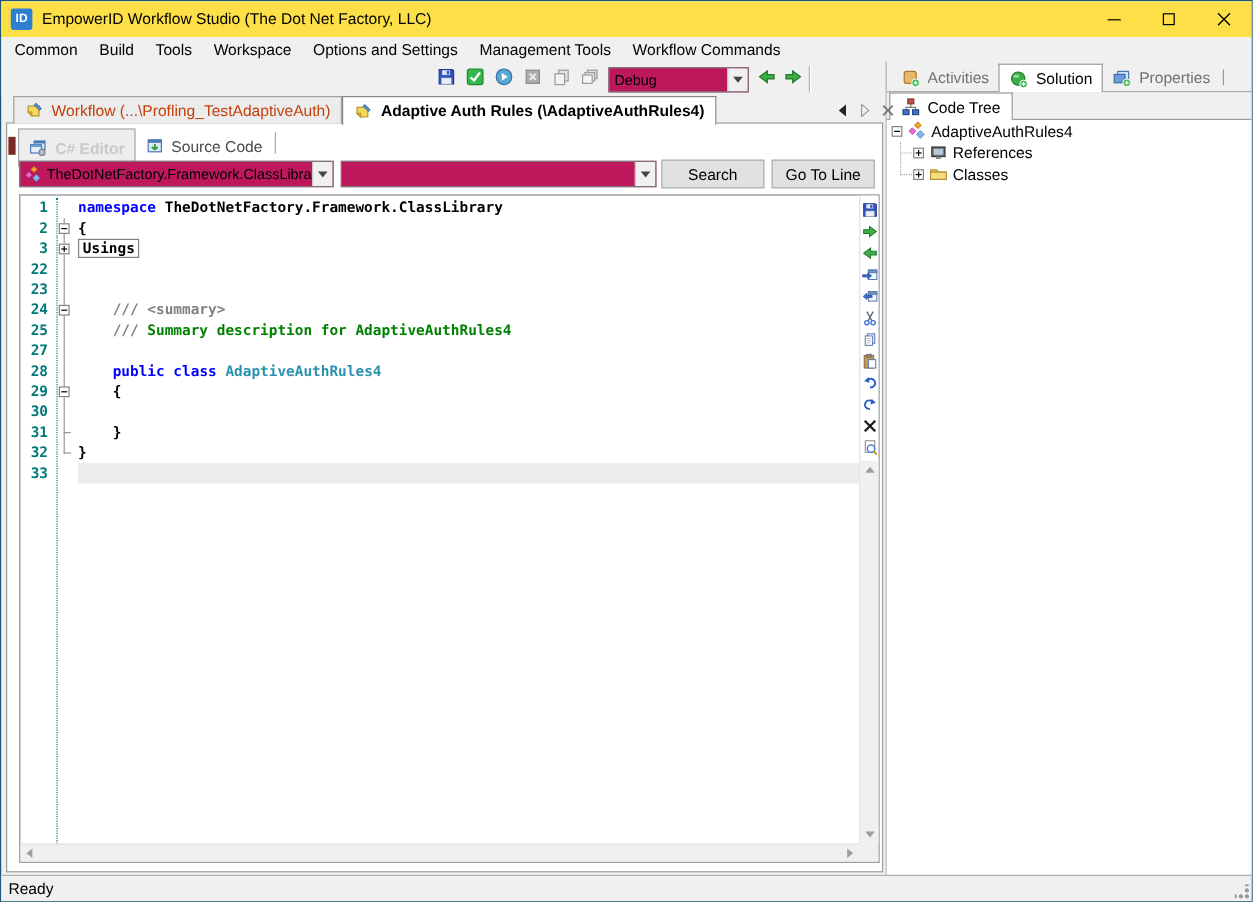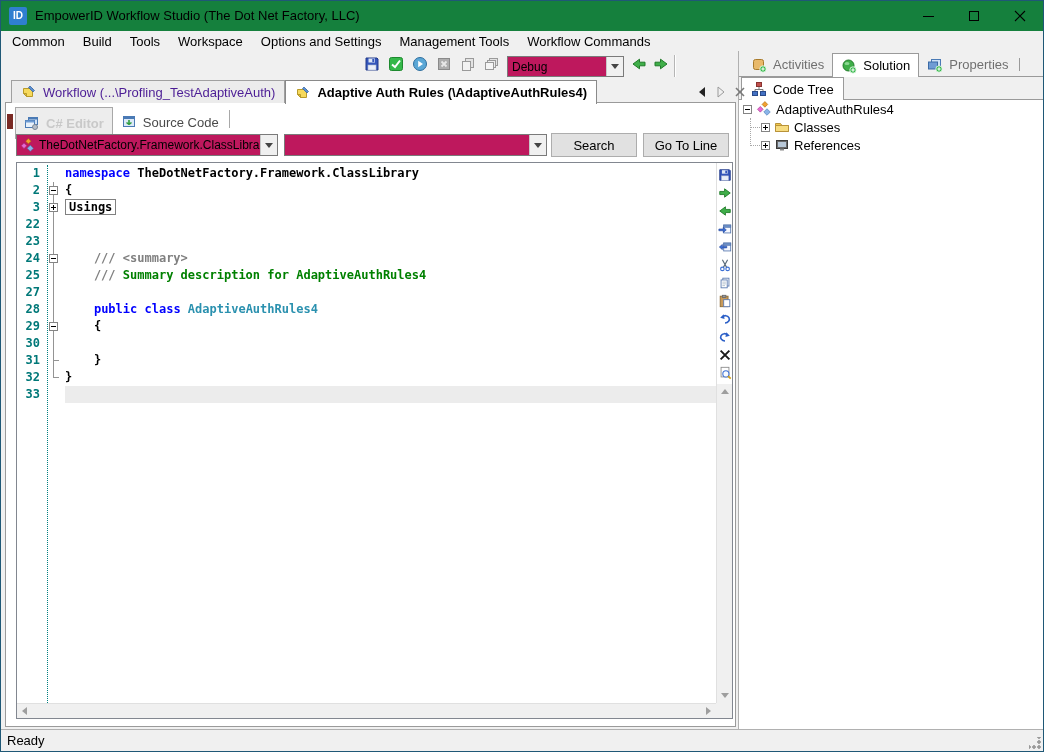--- a/index.html
+++ b/index.html
@@ -1,21 +1,21 @@
 <!DOCTYPE html>
 <html><head>
 <meta charset="utf-8">
 <style>
   * { margin:0; padding:0; box-sizing:border-box; }
   html,body { background:#cfcfcf; font-family:"Liberation Sans", sans-serif; }
   .window { position:relative; width:1044px; height:752px; background:#f0f0f0;
             border:1px solid #1f5876; overflow:hidden; }
 
   
-  .titlebar { position:absolute; left:0; top:0; right:0; height:30px; background:#15803d; }
+  .titlebar { position:absolute; left:0; top:0; right:0; height:30px; background:#fde047; }
   .app-icon { position:absolute; left:8px; top:6px; width:18px; height:18px; background:#2f7fd0;
               color:#fff; font-size:10px; font-weight:bold; text-align:center; line-height:18px; border-radius:2px; }
   .title-text { position:absolute; left:34px; top:0; height:30px; line-height:30px; font-size:13px; color:#000; }
   .win-btns { position:absolute; right:0; top:0; height:30px; display:flex; }
   .win-btn { width:46px; height:30px; display:flex; align-items:center; justify-content:center; }
   .g-min { width:11px; height:1px; background:#000; display:block; }
   .g-max { width:10px; height:10px; border:1px solid #000; display:block; }
 
   
   .menubar { position:absolute; left:0; top:30px; right:0; height:21px; background:#f0f0f0;
@@ -37,21 +37,21 @@
             border-left:1px solid #b5b5b5; border-right:1px solid #fff; }
 
   .tri-down { width:0; height:0; border-left:4px solid transparent; border-right:4px solid transparent; border-top:5px solid #444; }
   .tri-up2 { width:0; height:0; border-left:4px solid transparent; border-right:4px solid transparent; border-bottom:5px solid #9e9e9e; }
   .tri-dn2 { width:0; height:0; border-left:4px solid transparent; border-right:4px solid transparent; border-top:5px solid #9e9e9e; }
   .tri-lf2 { width:0; height:0; border-top:4px solid transparent; border-bottom:4px solid transparent; border-right:5px solid #9e9e9e; }
   .tri-rt2 { width:0; height:0; border-top:4px solid transparent; border-bottom:4px solid transparent; border-left:5px solid #9e9e9e; }
 
   
   .doc-tabs { position:absolute; left:10px; top:79px; height:23px; display:flex; z-index:3; }
-  .doc-tab { display:flex; align-items:center; gap:6px; padding:0 9px; font-size:13px; color:#4c1d95;
+  .doc-tab { display:flex; align-items:center; gap:6px; padding:0 9px; font-size:13px; color:#c2410c;
              background:#ececec; border:1px solid #a0a0a0; border-bottom:none; height:23px; }
   .doc-tab.active { background:#fff; color:#000; font-weight:bold; border-color:#8a8a8a; height:24px; }
   .tab-controls { position:absolute; left:695px; top:85px; display:flex; gap:7px; align-items:center; z-index:3; }
   .tab-ctl { width:12px; height:12px; }
   .tab-ctl svg { display:block; width:100%; height:100%; }
 
   
   .tab-page { position:absolute; left:4px; top:101px; width:731px; height:625px; background:#fff;
               border:1px solid #9a9a9a; z-index:2; }
   .red-sliver { position:absolute; left:1px; top:11px; width:6px; height:15px; background:#7a2a24; }
@@ -573,37 +573,37 @@
               <rect x="8.7" y="8.7" width="4.6" height="4.6" transform="rotate(45 11 11)" fill="#8ab4e8" stroke="#4a7ab5" stroke-width="0.6"></rect>
             </svg></span>
           <span>AdaptiveAuthRules4</span>
         </div>
         <div class="tree-row lvl1" style="padding-left: 22px;">
           <span class="texp">
             <span class="h"></span>
             <span class="v"></span>
           </span>
           <span class="tree-ico"><svg viewBox="0 0 16 16">
-              <path d="M1.5 4.5 h5 l1.5 2 h6.5 v6 h-13 z" fill="#f2c94c" stroke="#b8923a"></path>
-              <path d="M1.5 6.5 h13 v6 h-13 z" fill="#f7dc80" stroke="#b8923a"></path>
-            </svg></span>
-          <span>Classes</span>
-        </div>
-        <div class="tree-row lvl1" style="padding-left: 22px;">
-          <span class="texp">
-            <span class="h"></span>
-            <span class="v"></span>
-          </span>
-          <span class="tree-ico"><svg viewBox="0 0 16 16">
               <rect x="2.5" y="3.5" width="11" height="8" fill="#6a6a6a" stroke="#3a3a3a"></rect>
               <rect x="4" y="5" width="8" height="5" fill="#b8c8d8"></rect>
               <rect x="6" y="11.5" width="4" height="2" fill="#8a8a8a"></rect>
             </svg></span>
           <span>References</span>
         </div>
+        <div class="tree-row lvl1" style="padding-left: 22px;">
+          <span class="texp">
+            <span class="h"></span>
+            <span class="v"></span>
+          </span>
+          <span class="tree-ico"><svg viewBox="0 0 16 16">
+              <path d="M1.5 4.5 h5 l1.5 2 h6.5 v6 h-13 z" fill="#f2c94c" stroke="#b8923a"></path>
+              <path d="M1.5 6.5 h13 v6 h-13 z" fill="#f7dc80" stroke="#b8923a"></path>
+            </svg></span>
+          <span>Classes</span>
+        </div>
       </div>
   </div>
 
   <div class="statusbar">
     <span class="stext">Ready</span>
     <div class="grip"></div>
   </div>
 
 </div>
 

